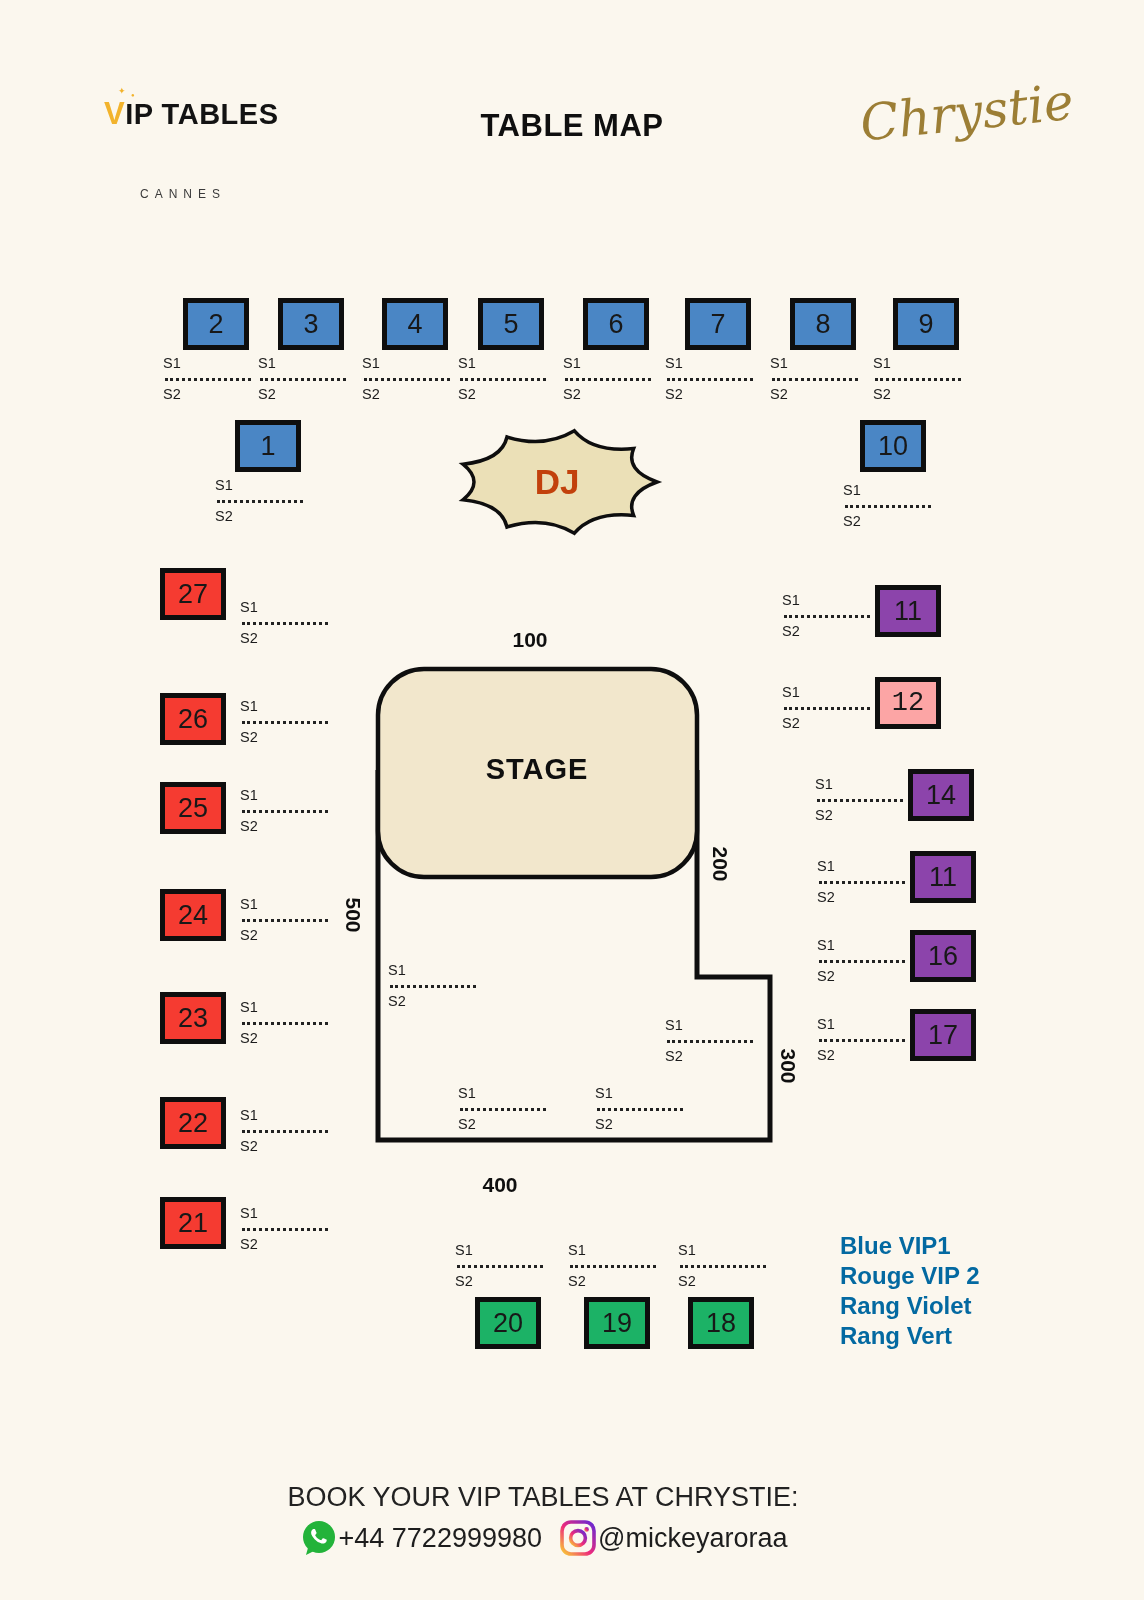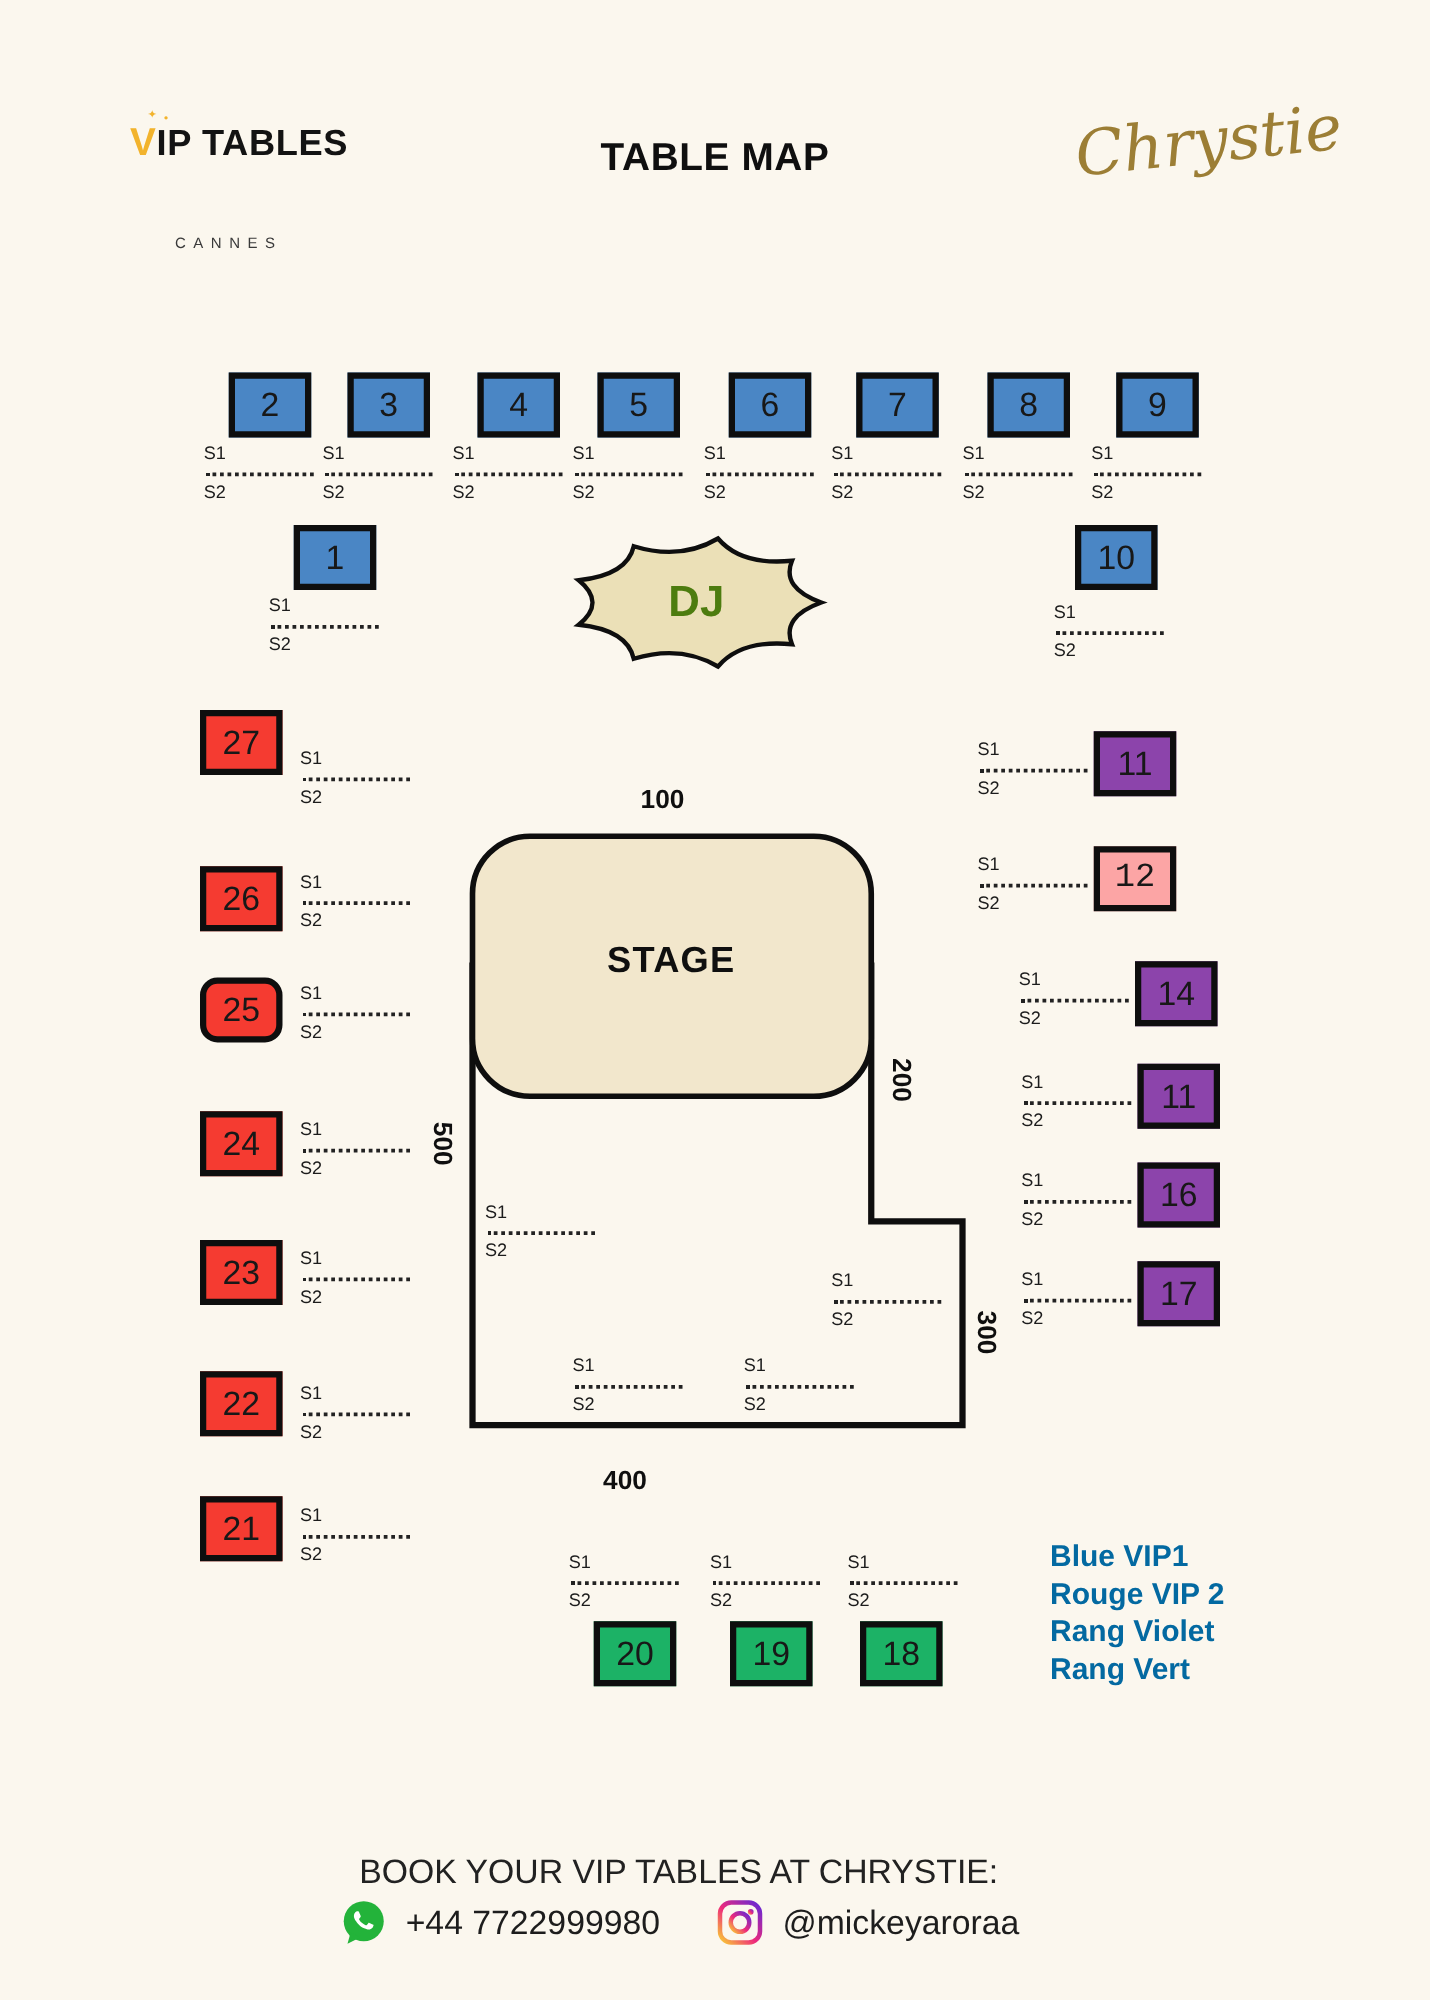--- a/index.html
+++ b/index.html
@@ -24,26 +24,26 @@
   
   .seat-block{position:absolute;width:90px;display:flex;flex-direction:column;z-index:2;
     font-size:14.5px;font-weight:500;color:#1c1c1c;line-height:15px;}
   .seat-block .dotline{border-top:3px dotted #222;width:86px;margin:7px 0 6px 2px;height:0;}
   
   .zone{position:absolute;font-size:21px;font-weight:700;color:#0f0f0f;transform:translate(-50%,-50%);white-space:nowrap;z-index:2;}
   .zone.rot{transform:translate(-50%,-50%) rotate(90deg);}
   .stage-label{position:absolute;left:537px;top:769px;transform:translate(-50%,-50%);
     font-size:29px;font-weight:800;letter-spacing:1px;color:#0f0f0f;z-index:2;}
   .dj-label{position:absolute;left:557px;top:482px;transform:translate(-50%,-50%);
-    font-size:35px;font-weight:800;color:#4d7c0f;z-index:2;}
+    font-size:35px;font-weight:800;color:#c2410c;z-index:2;}
   
   .legend{position:absolute;left:840px;top:1231px;font-size:24px;font-weight:700;line-height:30px;color:#0369a1;}
   
   .book-line{position:absolute;left:0;top:1482px;width:1086px;text-align:center;font-size:27px;color:#222;}
-  .contact-row{position:absolute;left:0;top:1518px;width:1086px;display:flex;align-items:center;justify-content:center;gap:14px;}
+  .contact-row{position:absolute;left:0;top:1518px;width:1086px;display:flex;align-items:center;justify-content:center;}
   .contact-row .txt{font-size:27px;color:#1d1d1d;}
   .icon-wrap{width:40px;height:40px;display:inline-block;}
   .gap{width:16px;}
 </style>
 </head>
 <body>
 
 <div class="page">
 
   <span class="logo-spark1">✦</span>
@@ -74,21 +74,21 @@
       <div class="table" style="left: 382px; top: 298px; background: rgb(74, 134, 197);">4</div>
       <div class="table" style="left: 478px; top: 298px; background: rgb(74, 134, 197);">5</div>
       <div class="table" style="left: 583px; top: 298px; background: rgb(74, 134, 197);">6</div>
       <div class="table" style="left: 685px; top: 298px; background: rgb(74, 134, 197);">7</div>
       <div class="table" style="left: 790px; top: 298px; background: rgb(74, 134, 197);">8</div>
       <div class="table" style="left: 893px; top: 298px; background: rgb(74, 134, 197);">9</div>
       <div class="table" style="left: 235px; top: 420px; background: rgb(74, 134, 197);">1</div>
       <div class="table" style="left: 860px; top: 420px; background: rgb(74, 134, 197);">10</div>
       <div class="table" style="left: 160px; top: 568px; background: rgb(245, 59, 49);">27</div>
       <div class="table" style="left: 160px; top: 693px; background: rgb(245, 59, 49);">26</div>
-      <div class="table" style="left: 160px; top: 782px; background: rgb(245, 59, 49); border-radius: 14px;">25</div>
+      <div class="table" style="left: 160px; top: 782px; background: rgb(245, 59, 49);">25</div>
       <div class="table" style="left: 160px; top: 889px; background: rgb(245, 59, 49);">24</div>
       <div class="table" style="left: 160px; top: 992px; background: rgb(245, 59, 49);">23</div>
       <div class="table" style="left: 160px; top: 1097px; background: rgb(245, 59, 49);">22</div>
       <div class="table" style="left: 160px; top: 1197px; background: rgb(245, 59, 49);">21</div>
       <div class="table" style="left: 875px; top: 585px; background: rgb(140, 68, 171);">11</div>
       <div class="table" style="left: 875px; top: 677px; background: #fca5a5; font-family: Liberation Mono, monospace;">12</div>
       <div class="table" style="left: 908px; top: 769px; background: rgb(140, 68, 171);">14</div>
       <div class="table" style="left: 910px; top: 851px; background: rgb(140, 68, 171);">11</div>
       <div class="table" style="left: 910px; top: 930px; background: rgb(140, 68, 171);">16</div>
       <div class="table" style="left: 910px; top: 1009px; background: rgb(140, 68, 171);">17</div>

